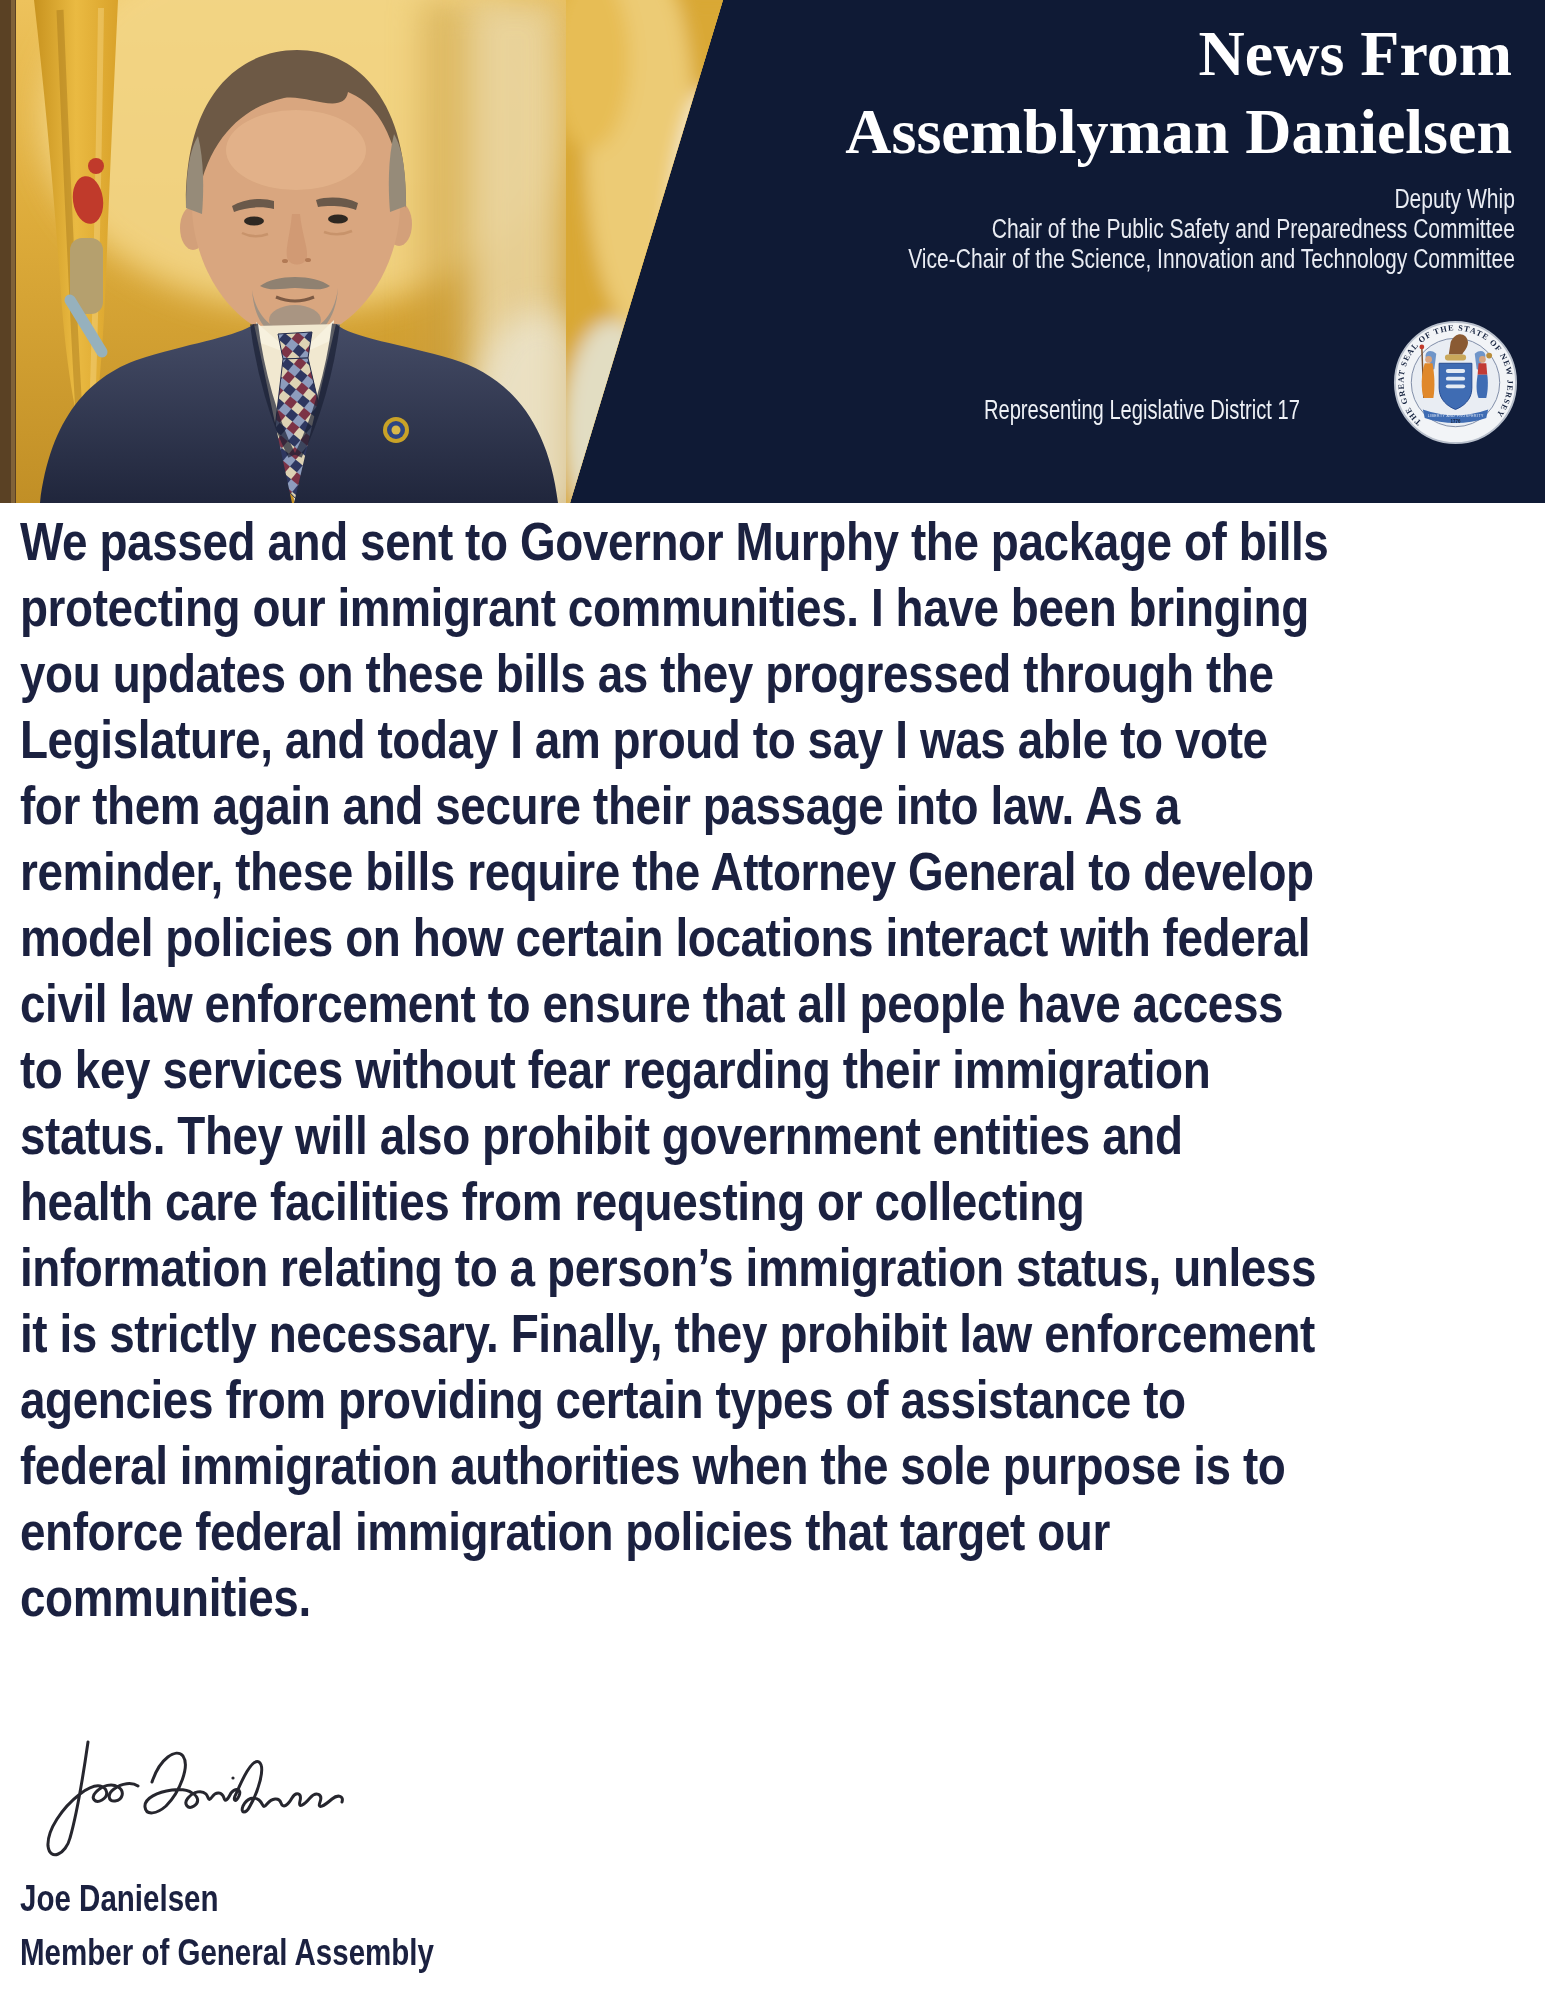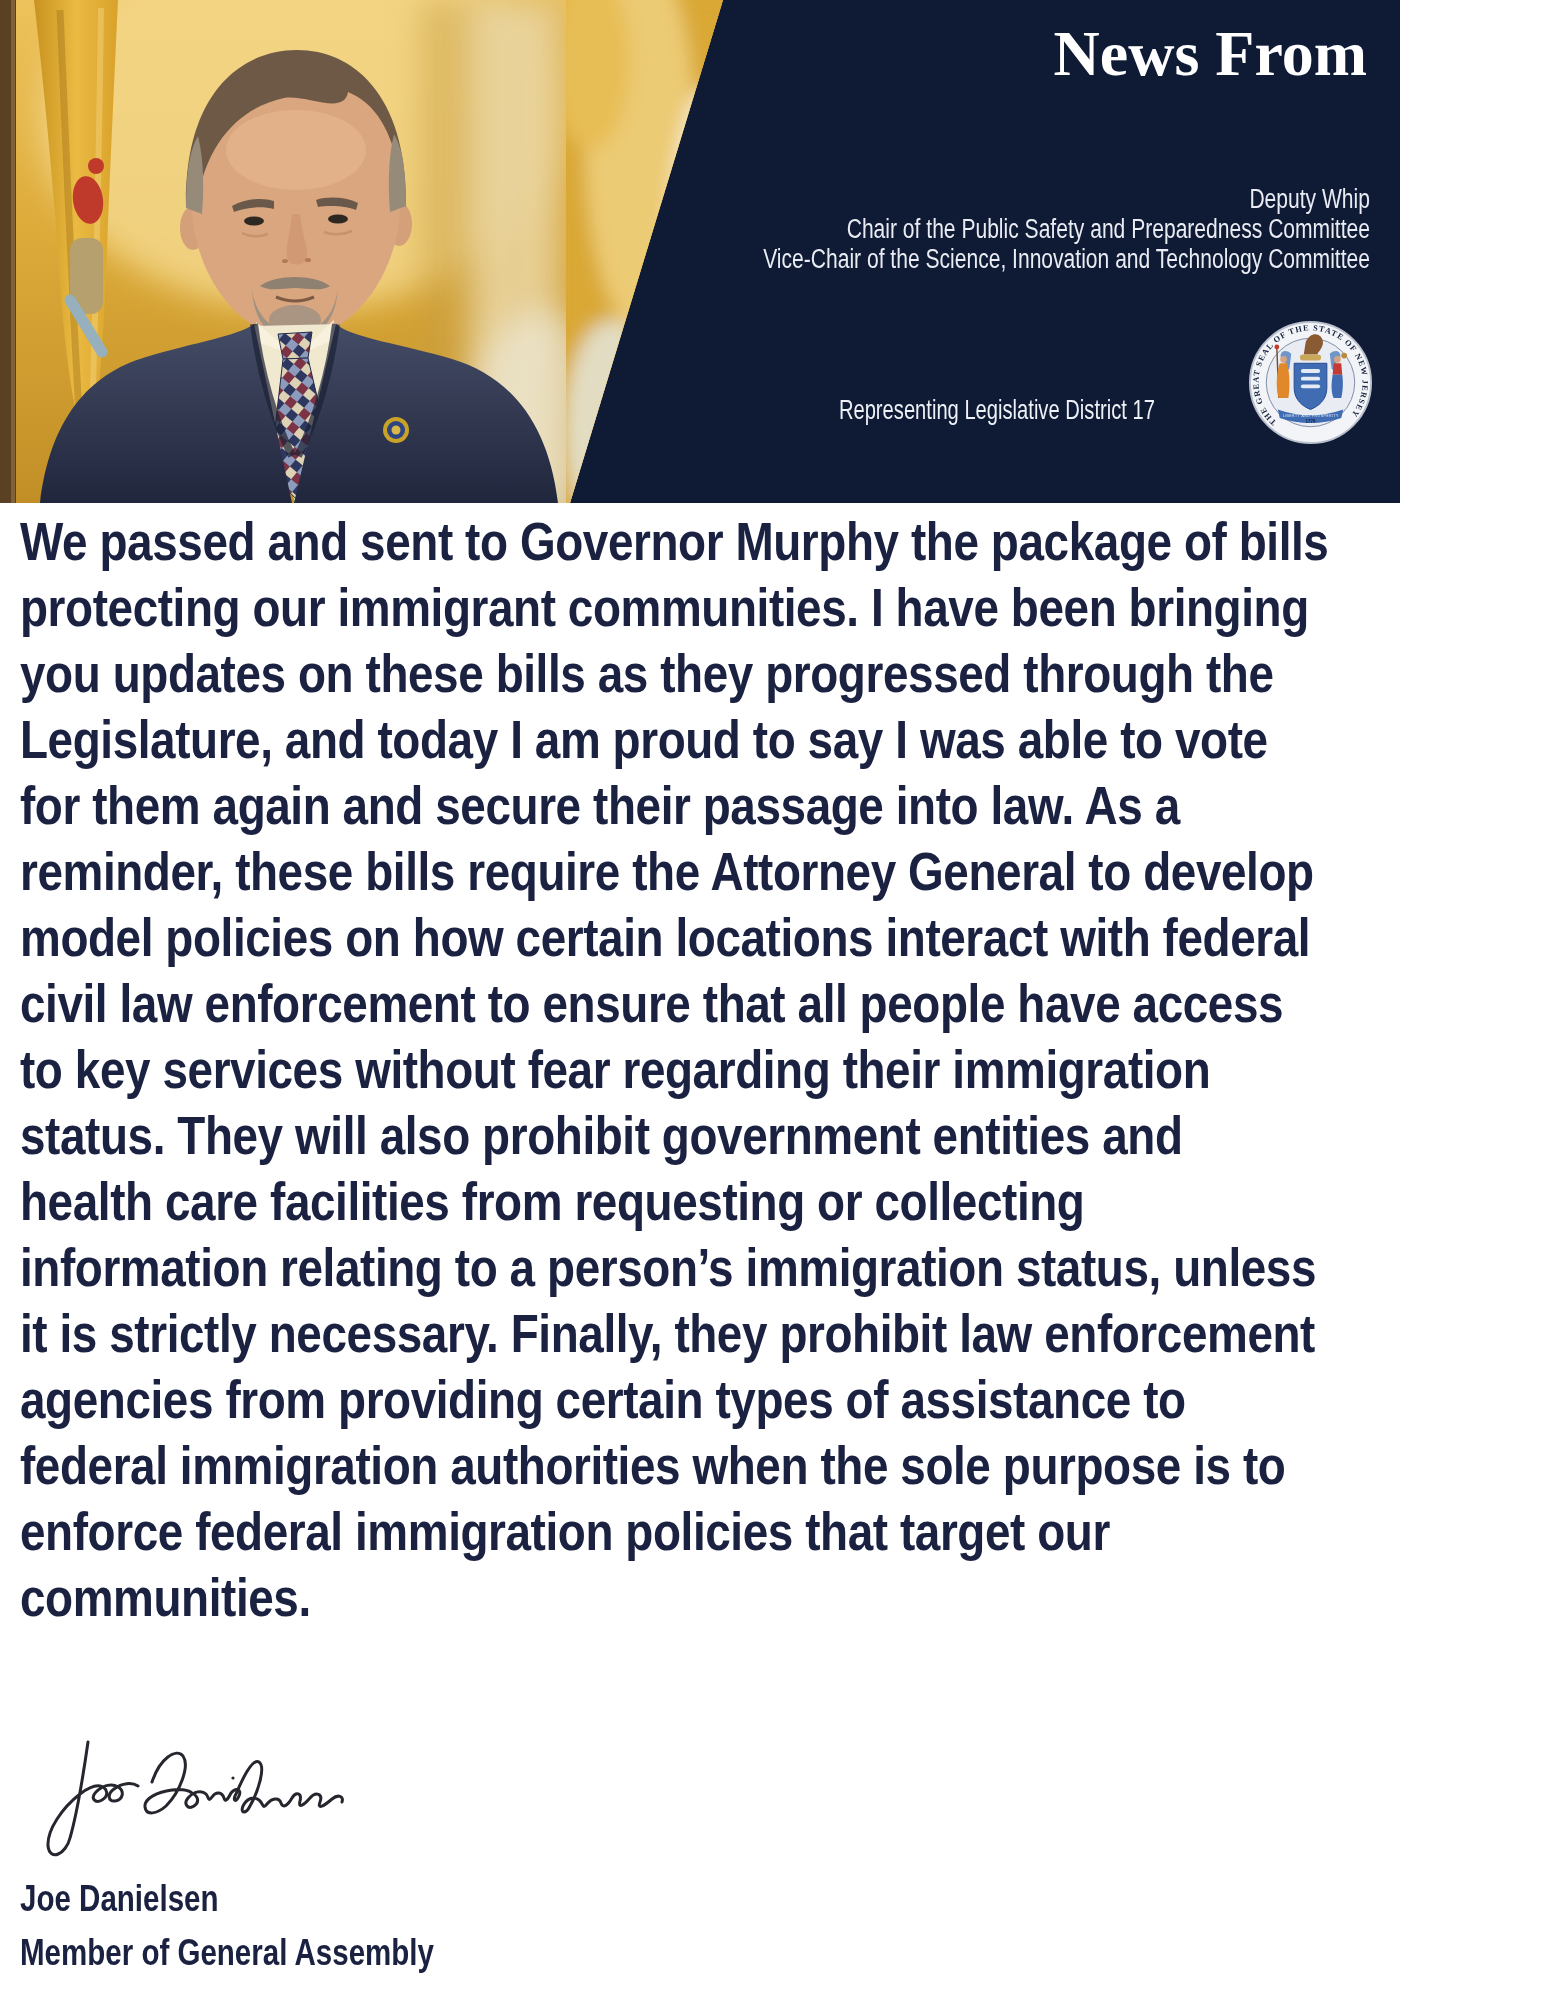--- a/index.html
+++ b/index.html
@@ -1,19 +1,19 @@
 <!DOCTYPE html>
 <html><head>
 <meta charset="utf-8">
 <style>
   html,body{margin:0;padding:0;background:#ffffff;}
   .page{position:relative;width:1545px;height:2000px;background:#ffffff;overflow:hidden;
         font-family:"Liberation Sans",sans-serif;}
   
-  .header{position:absolute;top:0;left:0;width:1400px;height:503px;background:#0f1a35;}
+  .header{position:absolute;top:0;left:0;width:1545px;height:503px;background:#0f1a35;}
   .photo{position:absolute;top:0;left:0;width:730px;height:503px;
          clip-path:polygon(0 0,723px 0,570px 503px,0 503px);}
   .photo svg{display:block;}
   .h-title{position:absolute;right:33px;color:#ffffff;white-space:nowrap;
            font-family:"Liberation Serif",serif;font-weight:700;line-height:1;}
   .t1{top:22px;font-size:64px;}
   .t2{top:100px;font-size:64px;}
   .subs{position:absolute;top:184px;right:30px;text-align:right;color:#e9ecf3;
         font-size:27px;line-height:30px;font-weight:400;white-space:nowrap;
         transform:scaleX(.78);transform-origin:100% 0;}
@@ -141,20 +141,21 @@
             <ellipse cx="640" cy="140" rx="55" ry="190" fill="#eccb74"></ellipse>
             <ellipse cx="706" cy="300" rx="40" ry="210" fill="#f6ecd2"></ellipse>
             <ellipse cx="612" cy="430" rx="48" ry="110" fill="#e3e6da" opacity="0.85"></ellipse>
             <ellipse cx="590" cy="60" rx="40" ry="90" fill="#e7bd55"></ellipse>
           </g>
         </g>
       </svg>
     </div>
 
     <div class="h-title t1">News From</div>
+    <div class="h-title t2">Assemblyman Danielsen</div>
 
     <div class="subs">
       <div>Deputy Whip</div>
       <div>Chair of the Public Safety and Preparedness Committee</div>
       <div>Vice-Chair of the Science, Innovation and Technology Committee</div>
     </div>
 
     <div class="rep">Representing Legislative District 17</div>
 
     <svg class="seal" viewBox="0 0 130 130">

